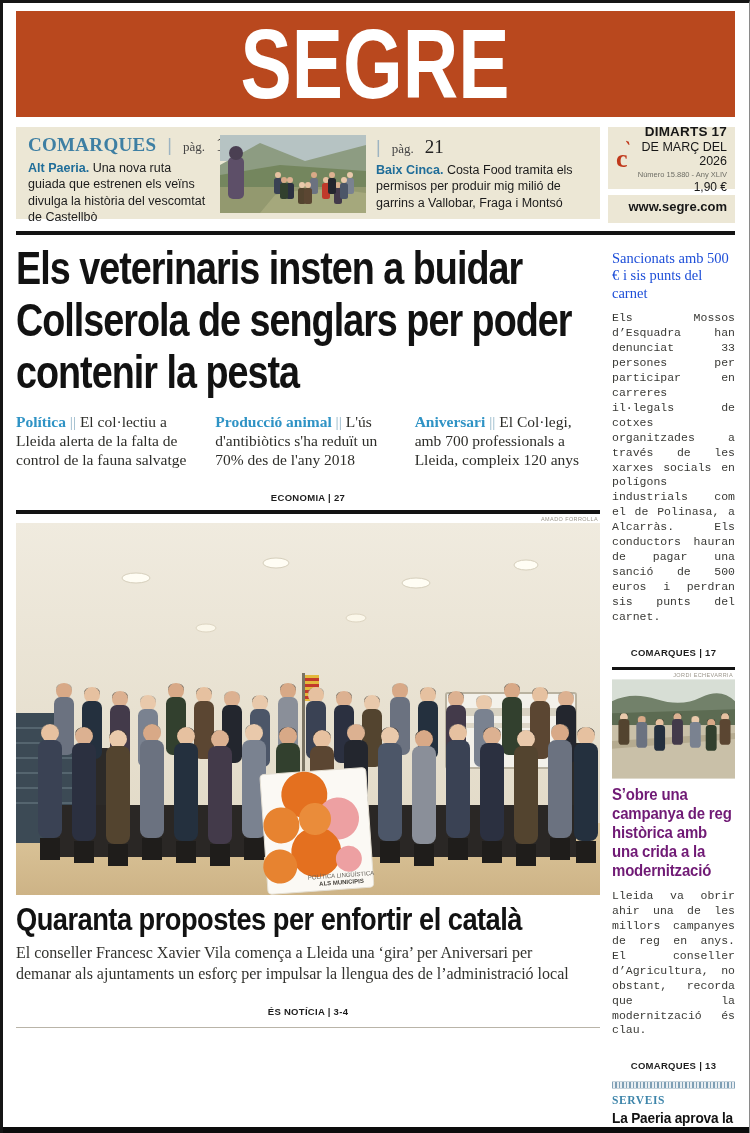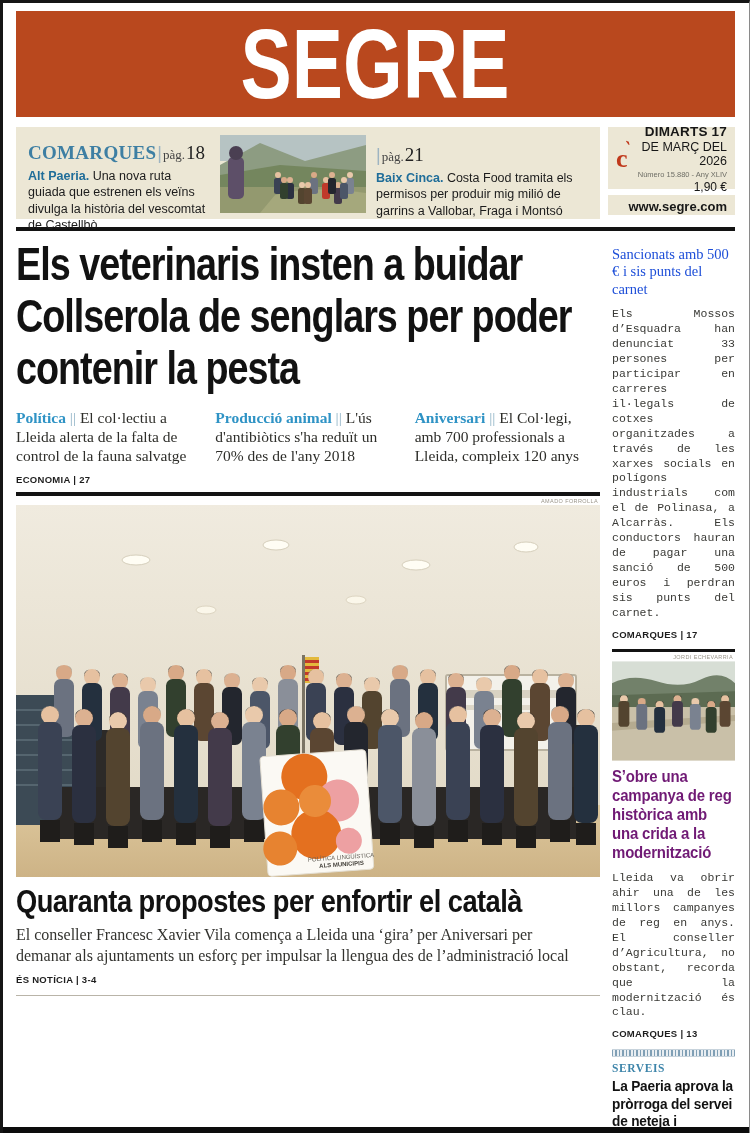--- a/index.html
+++ b/index.html
@@ -17,59 +17,59 @@
   .masthead .logo {
     color:#fff; font-weight:900; font-size:96px; line-height:1; letter-spacing:0px;
     transform:scaleX(.80) scaleY(1.02); transform-origin:center;
     font-family:"Liberation Sans", sans-serif;
   }
 
   
   .kicker-row { display:flex; gap:8px; margin-top:10px; }
   .kicker-box { background:#ece7d5; flex:1; display:flex; gap:10px; padding:7px 10px 7px 12px; height:92px; }
   .kick-left { width:182px; }
-  .kick-head { display:flex; align-items:baseline; gap:1px;margin-top:8px; }
+  .kick-head { display:flex; align-items:baseline; gap:11px; }
   .kick-section { font-family:"Liberation Serif", serif; font-weight:bold; color:#3e7fa3; font-size:19px; letter-spacing:.3px; }
   .kick-bar { color:#9db4c2; font-size:18px; font-weight:normal; }
   .pag-label { font-family:"Liberation Serif", serif; font-size:13px; color:#444; }
   .pag-num { font-family:"Liberation Serif", serif; font-size:19px; color:#222; }
   .kick-text { font-size:12.5px; line-height:1.3; margin-top:4px; color:#1c1c1c; }
   .kick-tag { font-weight:bold; color:#1f6d99; }
   .kick-photo { width:146px; height:78px; flex:none; margin-top:1px; }
   .kick-right { flex:1; padding-top:2px; }
   .kick-right .kick-head { margin-left:0; }
 
   .date-stack { width:127px; flex:none; display:flex; flex-direction:column; gap:6px; }
   .date-box { background:#ece7d5; padding:6px 8px 5px 8px; height:62px; display:flex; align-items:center; }
   .date-glyph { color:#c0391b; font-family:"Liberation Serif", serif; font-size:26px; font-weight:bold; position:relative; width:18px; flex:none; line-height:1; }
   .date-glyph .acc { position:absolute; top:-8px; left:7px; font-size:20px; transform:rotate(18deg); }
   .date-text { flex:1; text-align:right; }
   .date-day { font-weight:bold; font-size:13.5px; letter-spacing:.2px; }
   .date-month { font-size:12.5px; margin-top:1px; }
   .date-issue { font-size:7.5px; color:#6e6e66; margin-top:2px; }
   .date-price { font-size:12px; margin-top:1px; }
-  .www-box { background:#ece7d5; padding:4px 8px; text-align:right; font-weight:bold; font-size:13px; height:20px; }
+  .www-box { background:#ece7d5; padding:4px 8px; text-align:right; font-weight:bold; font-size:13px; height:28px; }
 
   .black-rule { height:4px; background:#131313; margin-top:8px; }
 
   
   .main { display:flex; gap:12px; margin-top:6px; }
   .col-main { width:584px; flex:none; overflow:hidden; }
   .col-right { flex:1; overflow:hidden; }
 
   .cond { transform:scaleX(.82); transform-origin:0 0; width:122%; display:block; }
   .cond88 { transform:scaleX(.88); transform-origin:0 0; width:114%; display:block; }
 
   .headline { font-size:46px; font-weight:800; letter-spacing:-1.2px; line-height:1.13; color:#121212; margin-top:2px; }
 
   .decks { display:flex; gap:14px; margin-top:14px; }
   .deck { flex:1; font-family:"Liberation Serif", serif; font-size:15.5px; line-height:1.22; color:#2e2e2a; }
   .deck b { color:#2f93c5; font-weight:bold; }
   .deck .pipes { color:#8fb3c6; }
-  .pageref { text-align:left; font-size:9.5px; font-weight:bold; color:#1d1d1d; letter-spacing:.3px; margin-top:8px; }
+  .pageref { text-align:center; font-size:9.5px; font-weight:bold; color:#1d1d1d; letter-spacing:.3px; margin-top:22px; }
   .credit { text-align:right; font-size:5.5px; color:#9a958a; letter-spacing:.4px; margin:2px 2px 1px 0; text-transform:uppercase; }
 
   .main-photo { width:584px; height:372px; display:block; }
   .caption-block { margin-top:9px; }
   .caption-head { font-size:31px; font-weight:800; letter-spacing:-.6px; line-height:1.05; color:#121212; }
   .caption-body { font-family:"Liberation Serif", serif; font-size:16px; line-height:1.28; color:#33332f; margin-top:7px; width:574px; }
   .gray-rule { height:1px; background:#b9b4a8; margin-top:10px; }
 
   
   .rc-head1 { font-size:20.5px; font-weight:800; letter-spacing:-.3px; line-height:1.1; color:#121212; margin-top:4px; }

